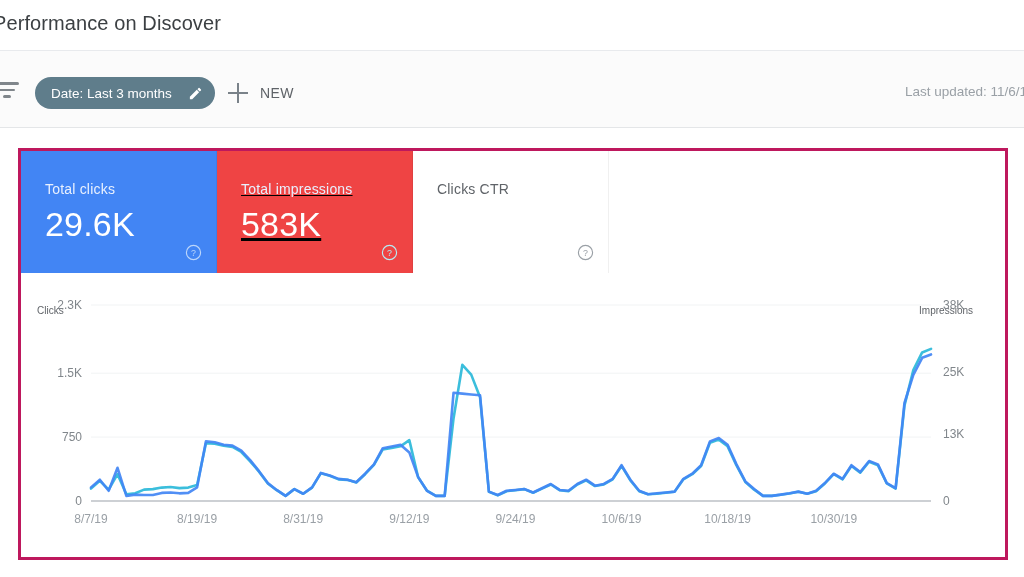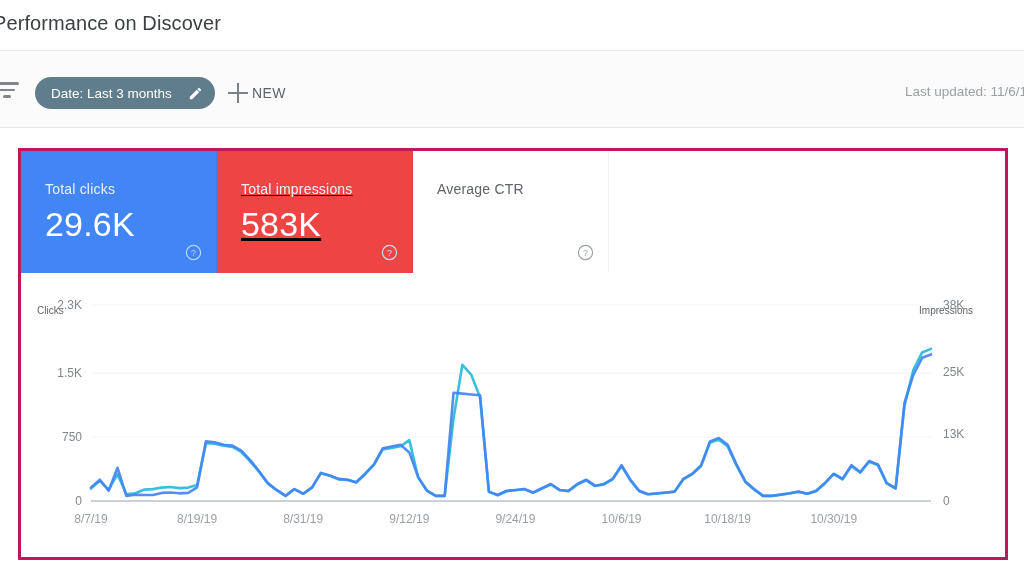--- a/index.html
+++ b/index.html
@@ -85,21 +85,21 @@
   }
   .pencil-icon { width: 15px; height: 15px; display:block; }
 
   .new-btn {
     position: absolute;
     left: 228px;
     top: 78px;
     height: 30px;
     display: flex;
     align-items: center;
-    gap: 4px;
+    gap: 12px;
     cursor: pointer;
   }
   .plus-icon {
     position: relative;
     width: 20px; height: 20px;
   }
   .plus-icon:before, .plus-icon:after {
     content: "";
     position: absolute;
     background: #7a8289;
@@ -242,21 +242,21 @@
       <div class="metric impressions">
         <span class="m-label">Total impressions</span>
         <span class="m-value">583K</span>
         <svg class="help-icon" viewBox="0 0 24 24">
           <circle cx="12" cy="12" r="10" fill="none" stroke="#b6ecf4" stroke-width="1.6"></circle>
           <text x="12" y="16.6" text-anchor="middle" font-size="12.5" fill="#b6ecf4" font-family="Liberation Sans, sans-serif">?</text>
         </svg>
       </div>
 
       <div class="metric ctr">
-        <span class="m-label">Average CTR</span>
+        <span class="m-label">Clicks CTR</span>
         <svg class="help-icon" viewBox="0 0 24 24">
           <circle cx="12" cy="12" r="10" fill="none" stroke="#9aa0a6" stroke-width="1.6"></circle>
           <text x="12" y="16.6" text-anchor="middle" font-size="12.5" fill="#9aa0a6" font-family="Liberation Sans, sans-serif">?</text>
         </svg>
       </div>
 
       <div class="metric-rest"></div>
     </div>
 
     <div class="chart-area">

